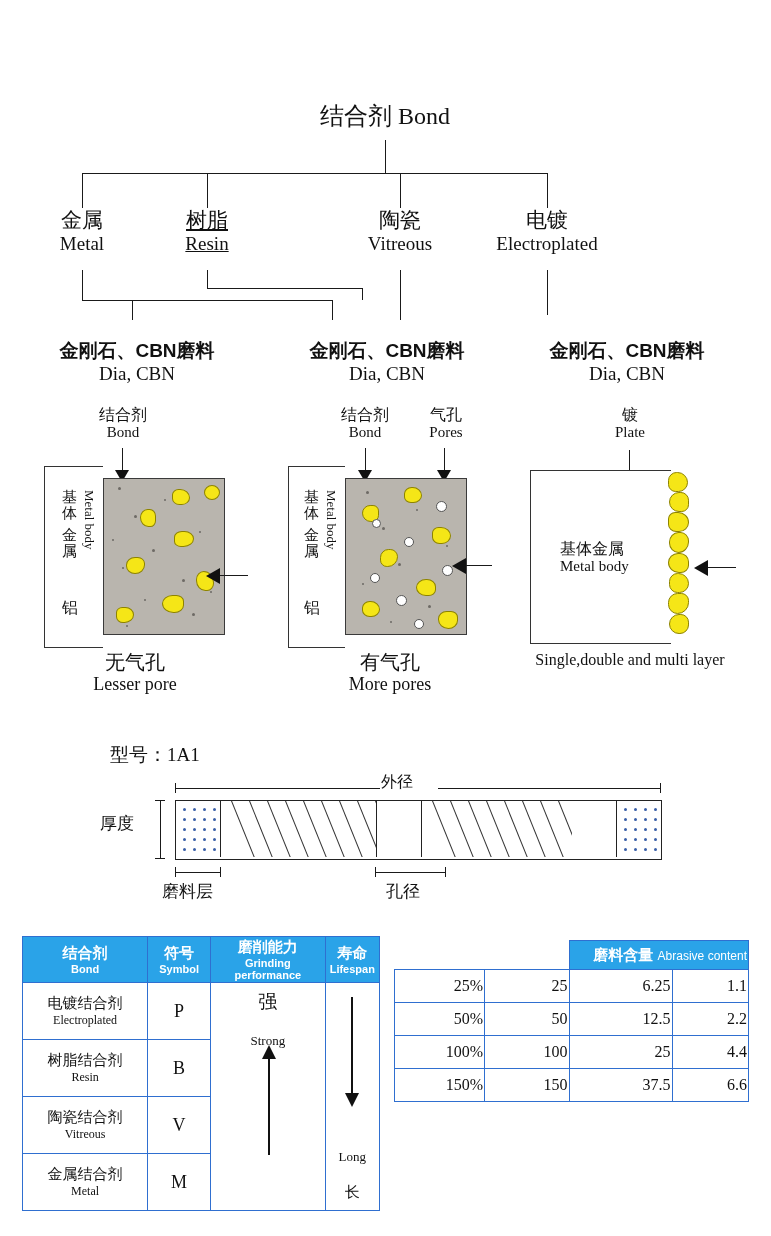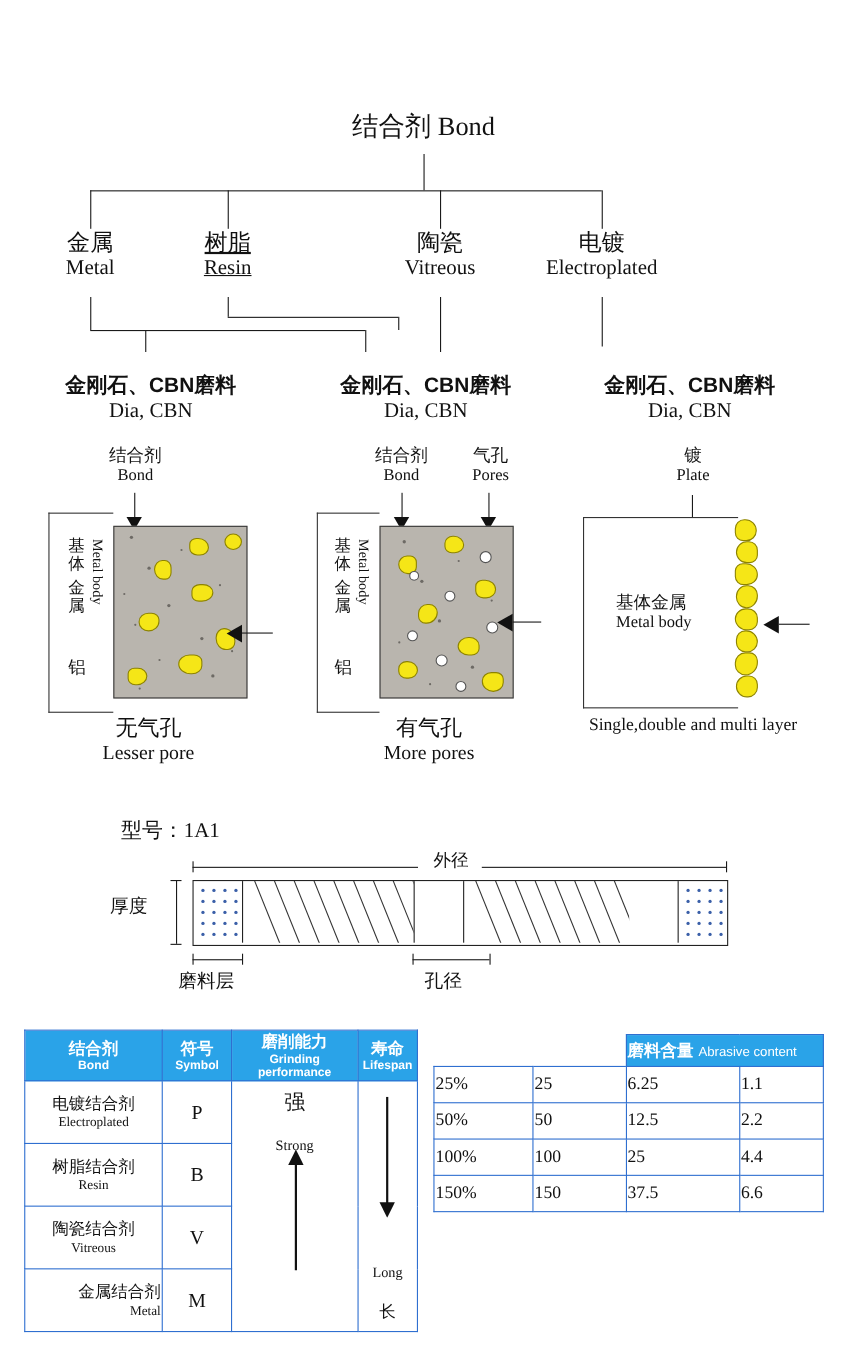--- a/index.html
+++ b/index.html
@@ -58,21 +58,21 @@
 
   
   table{border-collapse:collapse;position:absolute;}
   .tbl1 td,.tbl1 th{border:1px solid #2f6fd0;text-align:center;vertical-align:middle;}
   .tbl1 th{background:#2aa3e8;color:#fff;font-family:"Liberation Sans", sans-serif;}
   .tbl1 .cn{font-size:15px;font-weight:bold;display:block;}
   .tbl1 .en{font-size:11px;display:block;}
   .tbl1 td .cn{font-size:15px;font-weight:normal;}
   .tbl1 td .en{font-size:12px;}
 
-  .tbl2 td,.tbl2 th{border:1px solid #2f6fd0;text-align:left;vertical-align:middle;}
+  .tbl2 td,.tbl2 th{border:1px solid #2f6fd0;text-align:right;vertical-align:middle;}
   .tbl2 th{background:#2aa3e8;color:#fff;font-family:"Liberation Sans", sans-serif;}
   .tbl2 .cn{font-size:15px;font-weight:bold;display:block;}
   .tbl2 .en{font-size:11px;display:block;}
   .tbl2 td{font-size:16px;height:30px;}
 
   .arrowhead{position:absolute;width:0;height:0;}
 </style>
 </head>
 <body>
 
@@ -255,21 +255,21 @@
   </div>
   <div class="arrowhead" style="top:560px;left:694px;border-top:8px solid transparent;border-bottom:8px solid transparent;border-right:14px solid #111;"></div>
   <div class="ln lnh" style="top:567px;left:708px;width:28px;"></div>
 
   <div class="caption" style="top:650px;left:500px;width:260px;">
     <div class="en" style="font-size:16px;">Single,double and multi layer</div>
   </div>
 
   <div class="model-label" style="top:742px;left:110px;">型号：1A1</div>
 
-  <div style="position:absolute;top:772px;left:394px;font-size:16px;">外径</div>
+  <div style="position:absolute;top:772px;left:381px;font-size:16px;">外径</div>
   <div class="ln lnh" style="top:788px;left:175px;width:205px;"></div>
   <div class="ln lnh" style="top:788px;left:438px;width:222px;"></div>
   <div class="ln lnv" style="top:783px;left:175px;height:10px;"></div>
   <div class="ln lnv" style="top:783px;left:660px;height:10px;"></div>
 
   <div style="position:absolute;top:812px;left:100px;font-size:17px;">厚度</div>
   <div class="ln lnv" style="top:800px;left:160px;height:58px;"></div>
   <div class="ln lnh" style="top:800px;left:155px;width:10px;"></div>
   <div class="ln lnh" style="top:858px;left:155px;width:10px;"></div>
 
@@ -410,21 +410,21 @@
       <td style="font-size:18px;">B</td>
     </tr>
     <tr>
       <td style="height:54px;">
         <span class="cn">陶瓷结合剂</span>
         <span class="en">Vitreous</span>
       </td>
       <td style="font-size:18px;">V</td>
     </tr>
     <tr>
-      <td style="height:54px;text-align:right;">
+      <td style="height:54px;">
         <span class="cn">金属结合剂</span>
         <span class="en">Metal</span>
       </td>
       <td style="font-size:18px;">M</td>
     </tr>
   </tbody>
     </table>
 
   <table class="tbl2" style="top:940px;left:394px;width:355px;">
     <tbody>

